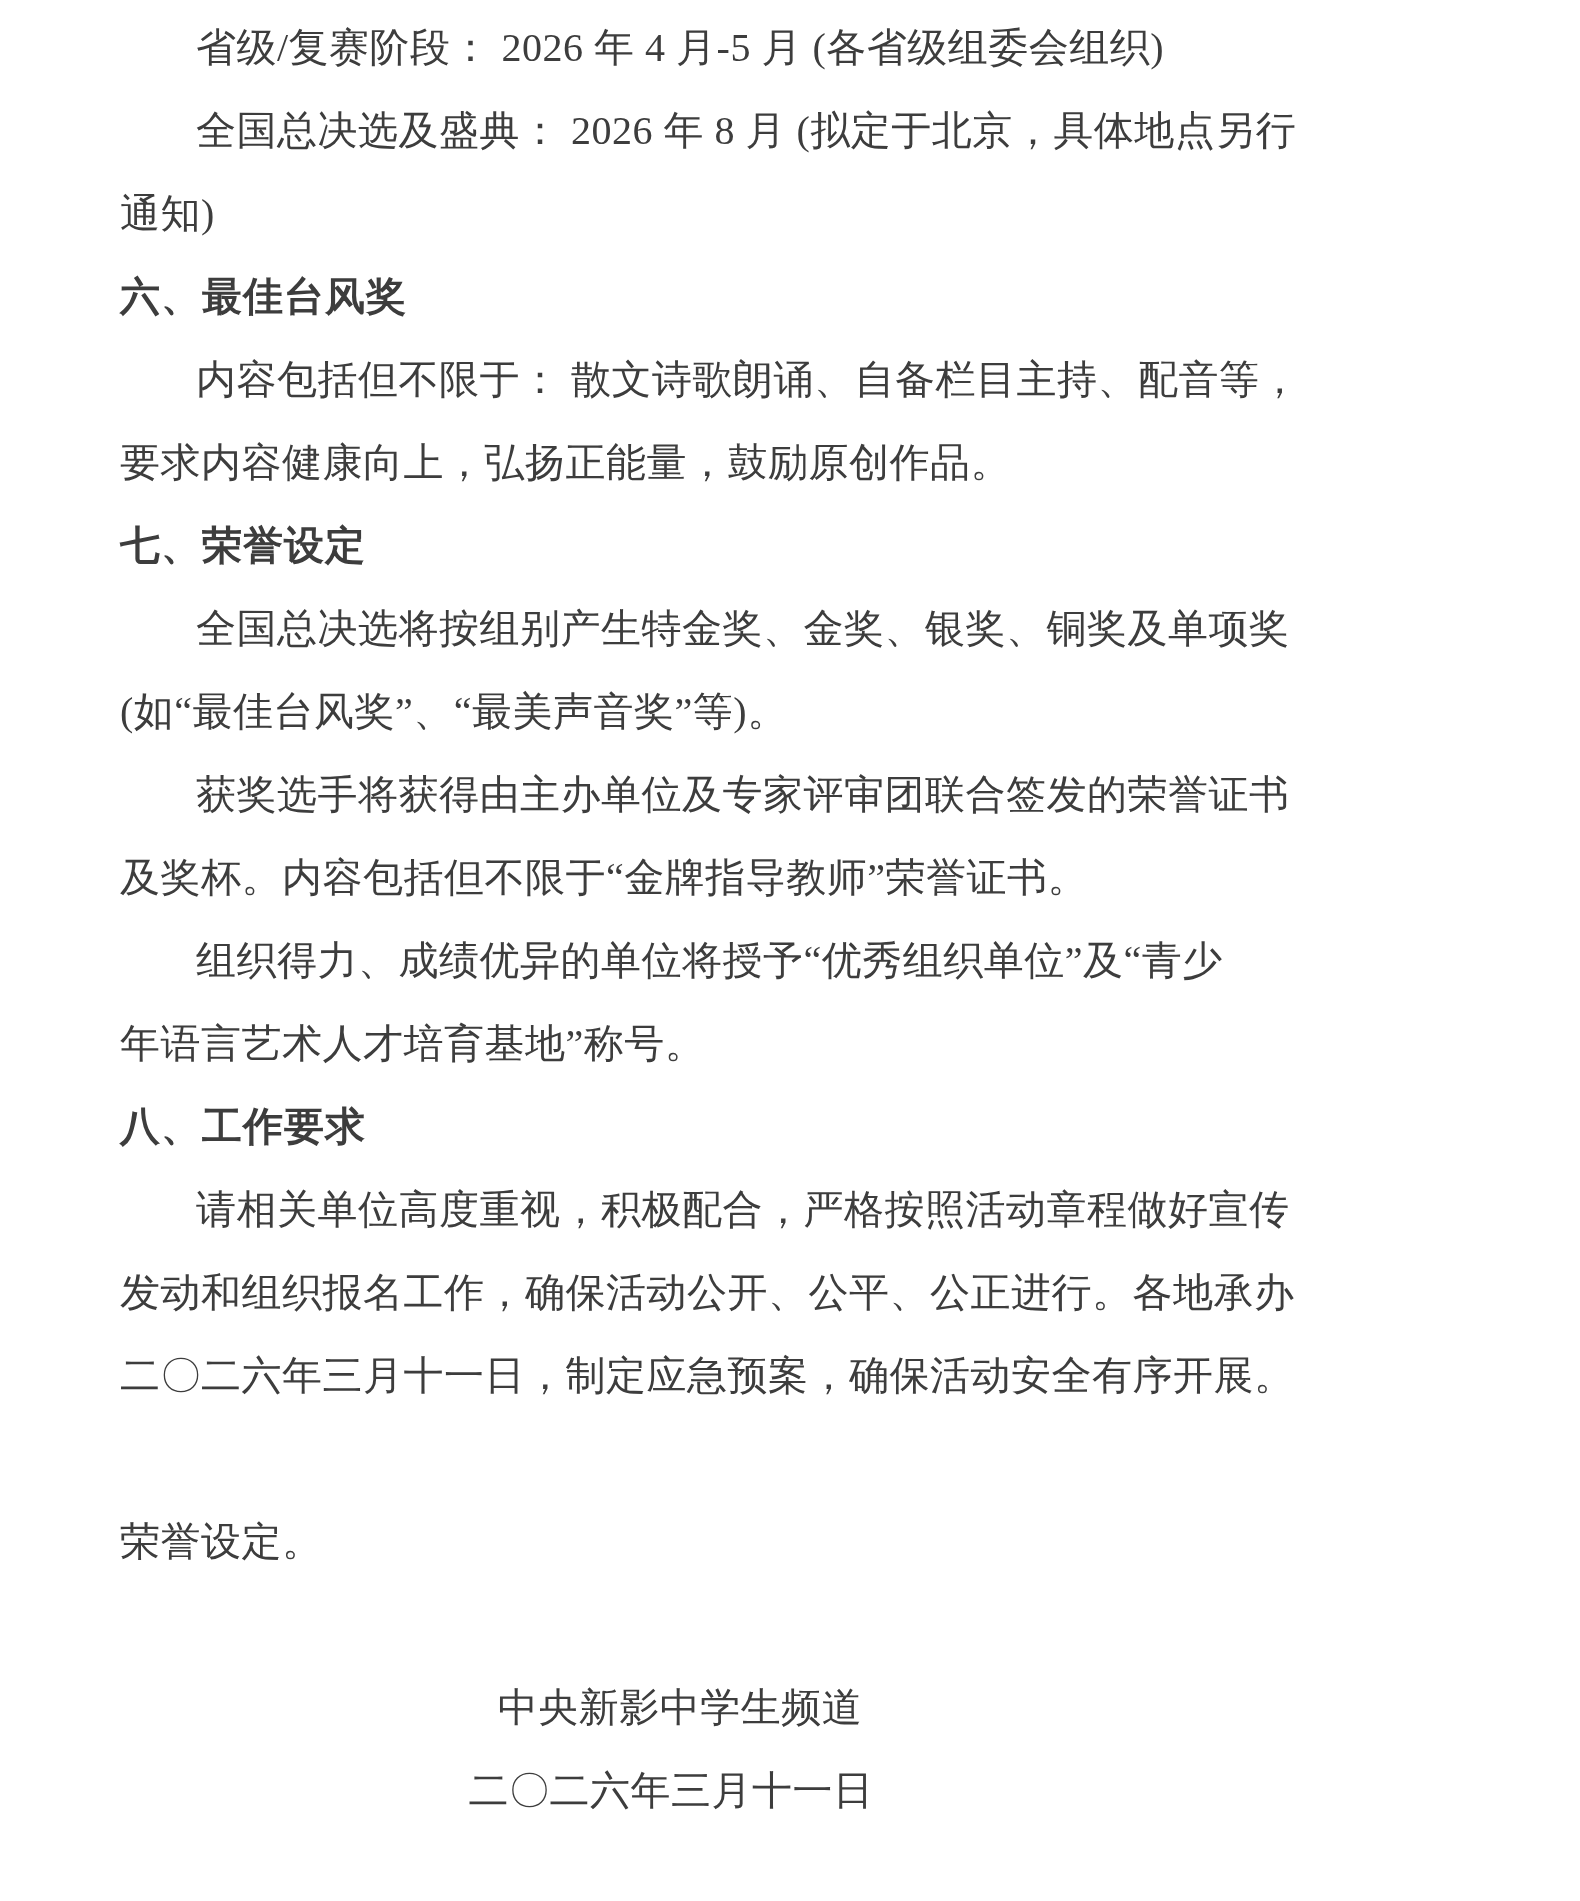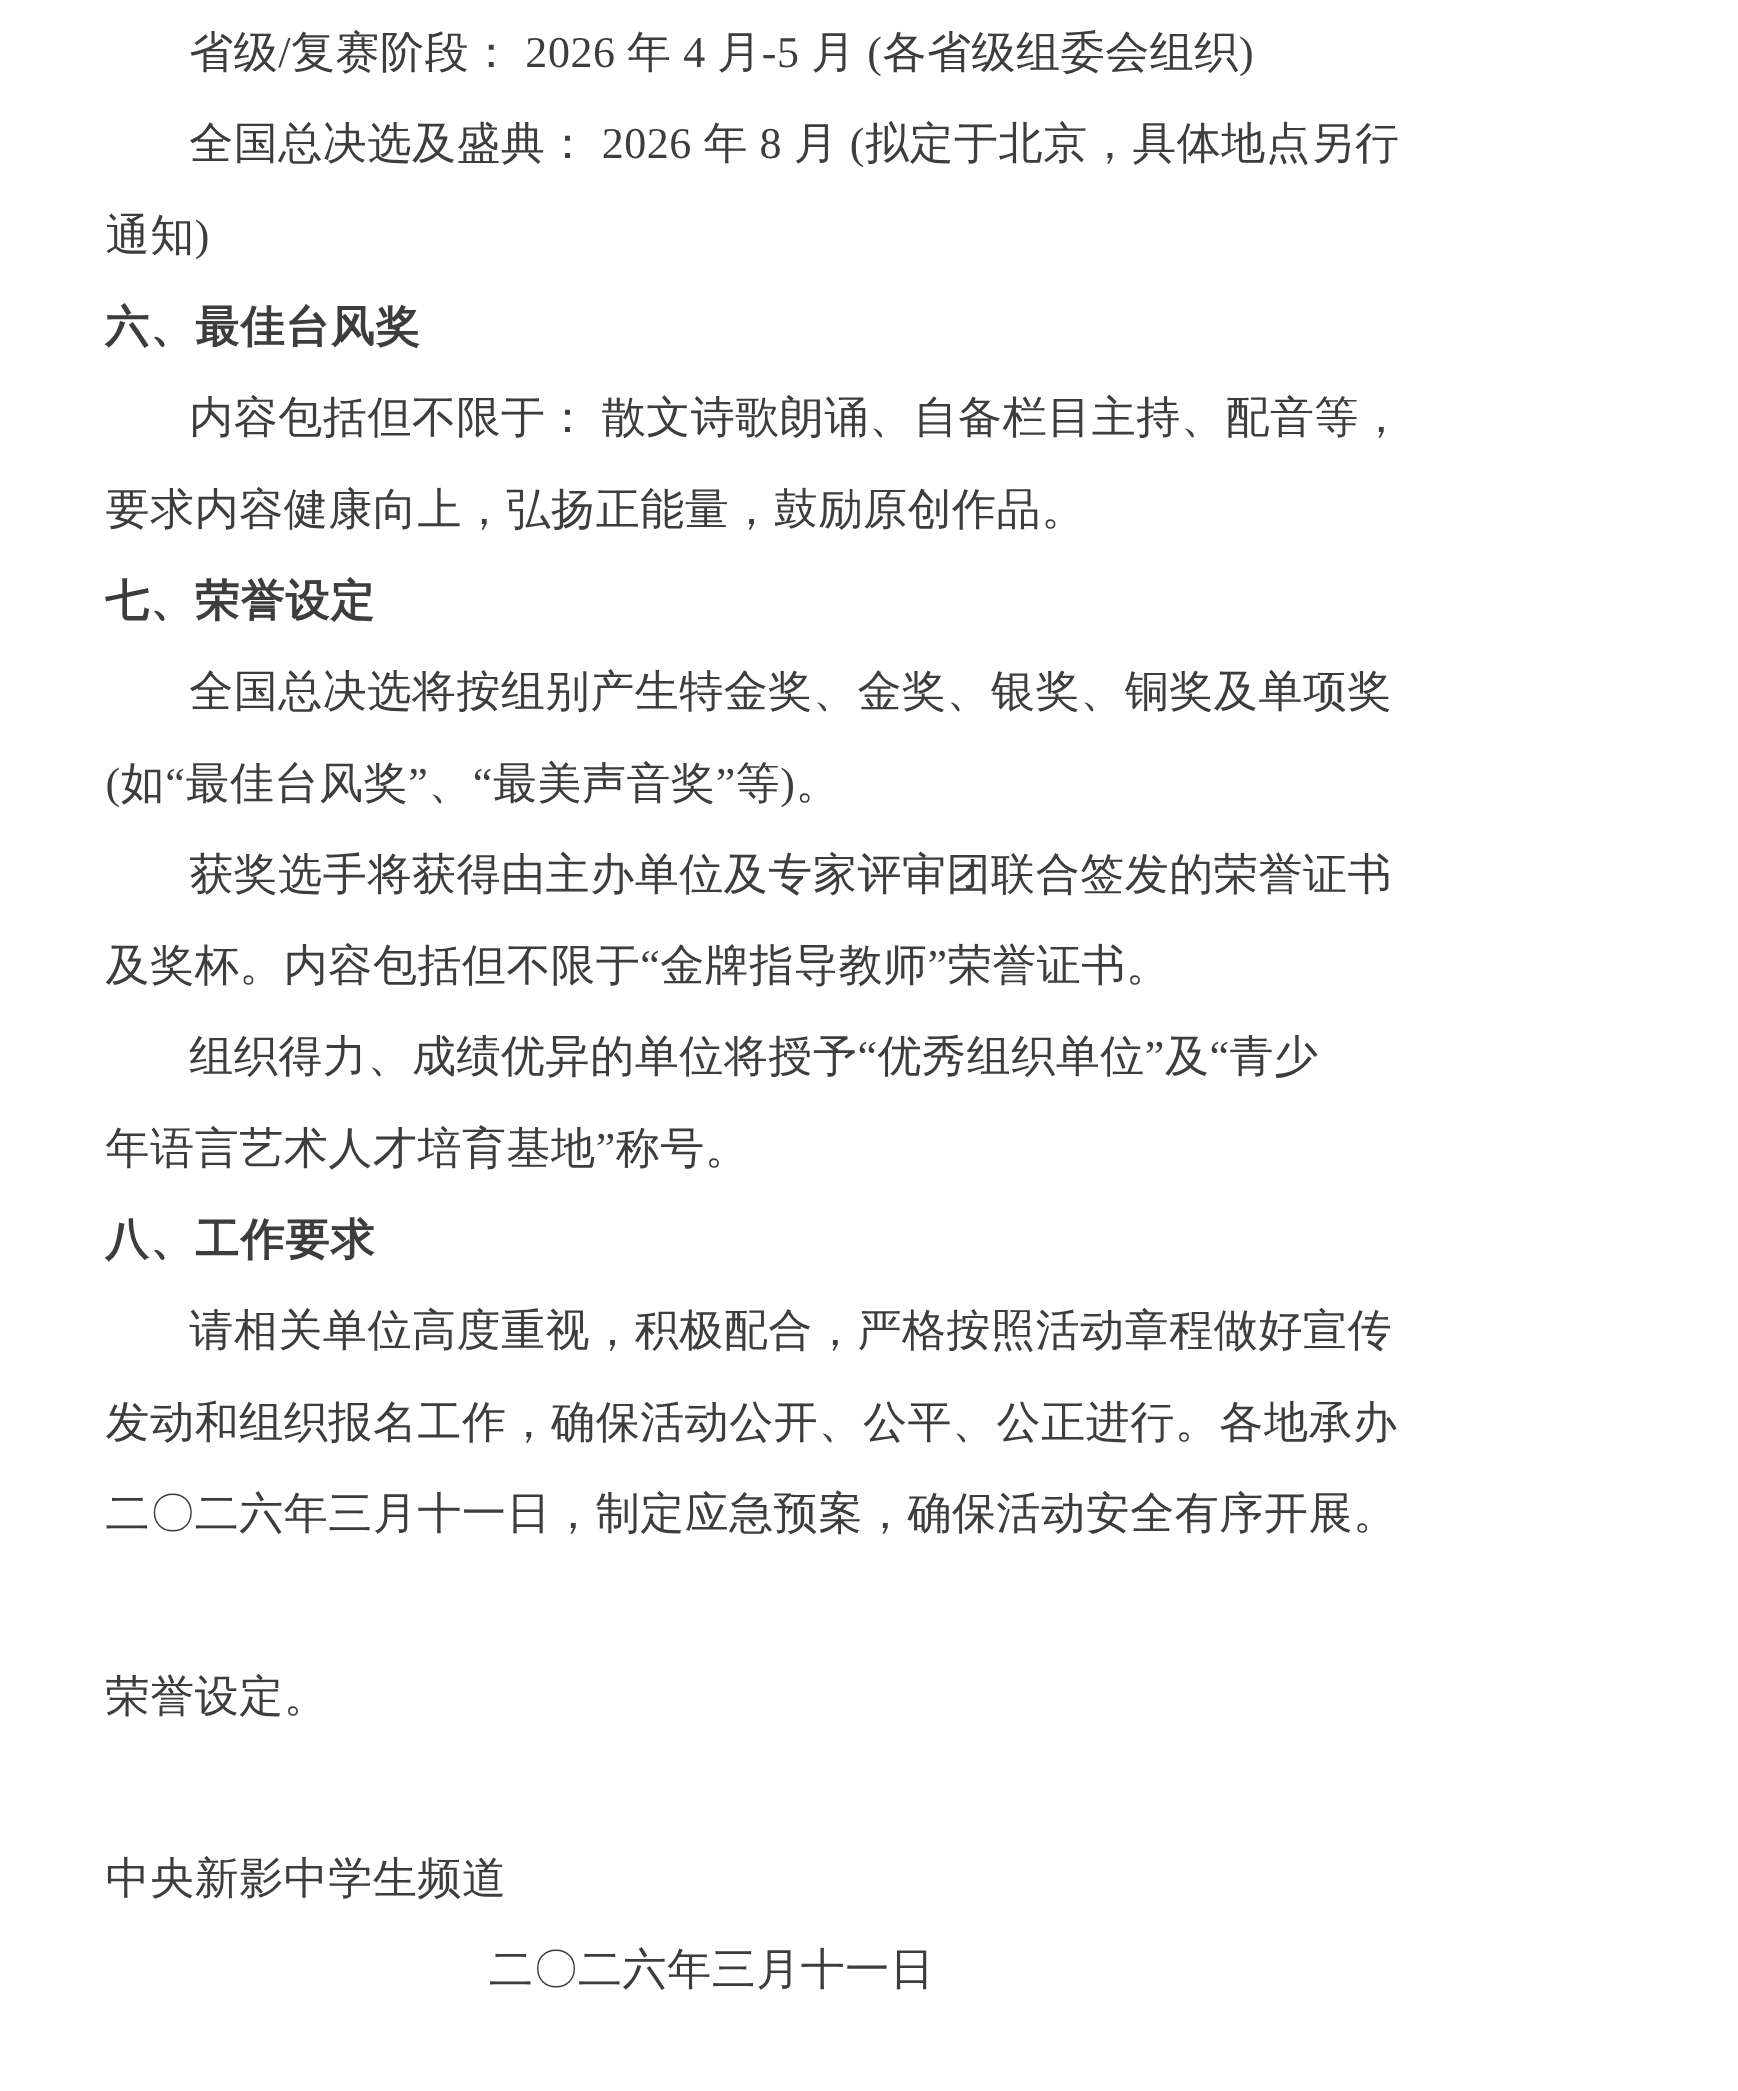--- a/index.html
+++ b/index.html
@@ -8,21 +8,21 @@
     background: #ffffff;
   }
   body {
     width: 1580px;
     height: 1901px;
     overflow: hidden;
     font-family: "Liberation Serif", "DejaVu Serif", serif;
     color: #3d3d3d;
   }
   .doc {
-    padding: 6px 0 0 96px;
+    padding: 6px 0 0 120px;
     width: 1340px;
   }
   .line {
     height: 83px;
     line-height: 83px;
     font-size: 40px;
     white-space: nowrap;
     letter-spacing: 0.5px;
   }
   .indent {
@@ -30,21 +30,21 @@
   }
   .heading {
     font-weight: bold;
     letter-spacing: 1px;
   }
   .spacer {
     height: 83px;
   }
   .sig {
     width: 1120px;
-    text-align: left;
+    text-align: center;
   }
   .sig-date {
     width: 1102px;
     text-align: center;
   }
 </style>
 </head>
 <body>
 
 <div class="doc">

